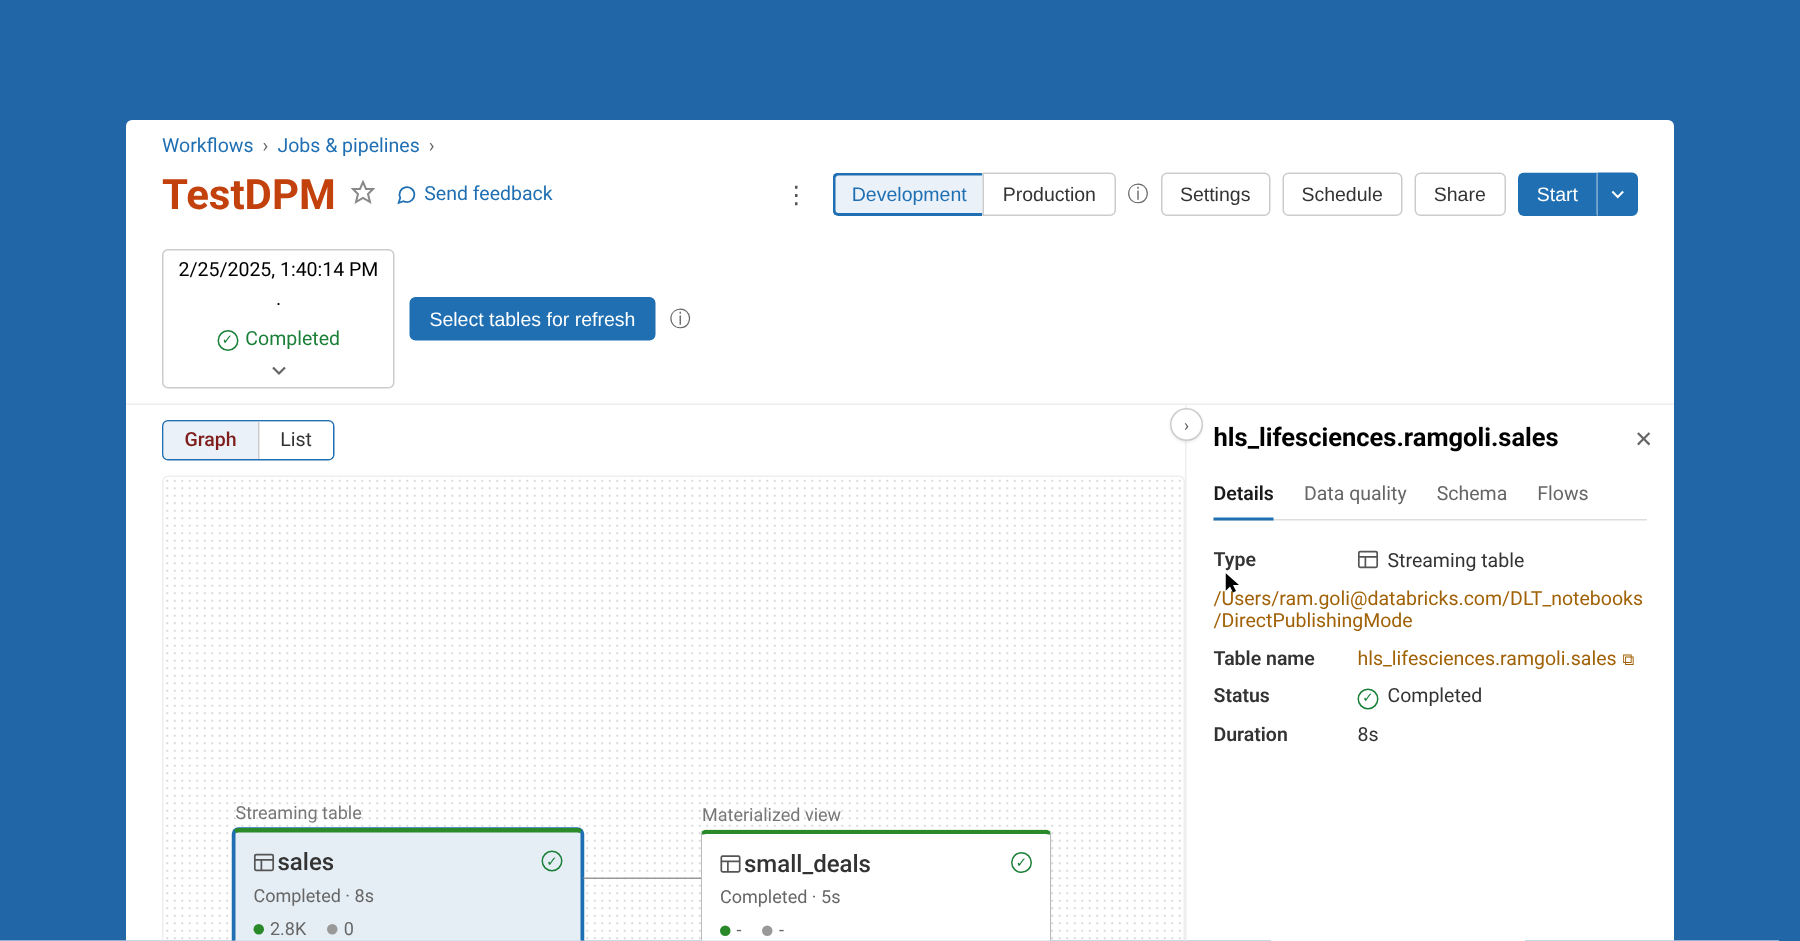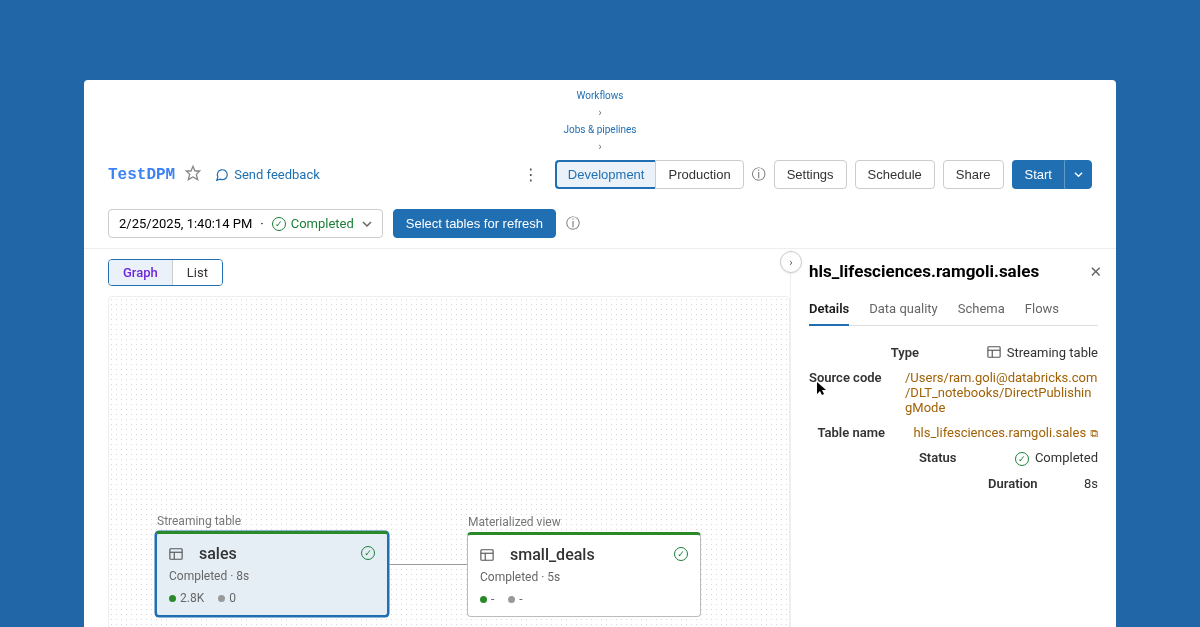--- a/index.html
+++ b/index.html
@@ -1,67 +1,67 @@
 <!DOCTYPE html>
 <html><head>
 <meta charset="utf-8">
 <style>
   * { box-sizing: border-box; margin: 0; padding: 0; }
   body { font-family: -apple-system, BlinkMacSystemFont, "Segoe UI", Roboto, sans-serif; background: #2167a8; width: 1200px; height: 627px; overflow: hidden; position: relative; }
   .app { position: absolute; left: 84px; top: 80px; width: 1032px; height: 560px; background: #fff; border-radius: 4px 4px 0 0; display: flex; flex-direction: column; }
-  .breadcrumbs { padding: 10px 24px 4px; font-size: 10px; color: #1f6fb2; display: flex; gap: 6px; align-items: center; flex-direction: column; }
+  .breadcrumbs { padding: 10px 24px 4px; font-size: 13px; color: #1f6fb2; display: flex; gap: 6px; align-items: center; }
   .breadcrumbs a { color: #1f6fb2; text-decoration: none; cursor: pointer; }
   .breadcrumbs .sep { color: #666; }
   .header-row { padding: 4px 24px 10px; display: flex; align-items: center; }
-  .page-title { font-size: 16px; font-weight: 700; color: #3b82f6; font-family: Liberation Mono, monospace; }
+  .page-title { font-size: 28px; font-weight: 700; color: #c2410c; }
   .star-icon { margin-left: 10px; color: #888; cursor: pointer; }
   .feedback { margin-left: 14px; color: #1f6fb2; font-size: 13px; display: flex; align-items: center; gap: 5px; cursor: pointer; }
   .spacer { flex: 1; }
   .btn { border: 1px solid #ccc; background: #fff; padding: 6px 12px; font-size: 13px; border-radius: 4px; cursor: pointer; color: #333; }
   .btn-group { display: flex; }
   .btn-group .btn:first-child { border-radius: 4px 0 0 4px; border-right: none; }
   .btn-group .btn:last-child { border-radius: 0 4px 4px 0; }
   .btn.active { border: 2px solid #1f6fb2; background: #eaf1f8; color: #1f6fb2; font-weight: 500; padding: 5px 11px; }
   .btn.primary { background: #1f6fb2; border-color: #1f6fb2; color: #fff; }
   .header-actions { display: flex; align-items: center; gap: 8px; }
   .kebab { padding: 4px 8px; cursor: pointer; color: #555; }
   .info-icon { color: #666; font-size: 14px; }
   .start-group { display: flex; }
   .start-group .btn:first-child { border-radius: 4px 0 0 4px; border-right: 1px solid rgba(255,255,255,0.3); }
   .start-group .btn:last-child { border-radius: 0 4px 4px 0; padding: 6px 8px; }
   .toolbar2 { padding: 10px 24px; display: flex; align-items: center; gap: 10px; border-bottom: 1px solid #eee; }
-  .run-select { border: 1px solid #ccc; border-radius: 4px; padding: 6px 10px; font-size: 13px; display: flex; align-items: center; gap: 8px; cursor: pointer; }
+  .run-select { border: 1px solid #ccc; border-radius: 4px; padding: 6px 10px; font-size: 13px; display: flex; align-items: center; gap: 8px; cursor: pointer; flex-direction: column; }
   .status-badge { display: flex; align-items: center; gap: 5px; color: #1a7f37; }
   .check-circle { width: 14px; height: 14px; border: 1.5px solid #1a7f37; border-radius: 50%; display: inline-flex; align-items: center; justify-content: center; font-size: 9px; color: #1a7f37; }
   .content { flex: 1; display: flex; position: relative; overflow: hidden; }
   .canvas-area { flex: 1; padding: 10px 0 0 24px; position: relative; }
   .view-toggle { display: inline-flex; border: 1px solid #1f6fb2; border-radius: 4px; overflow: hidden; margin-bottom: 10px; }
   .view-toggle .vt { padding: 5px 14px; font-size: 13px; cursor: pointer; }
   .view-toggle .vt.list { border-left: 1px solid #ccc; color: #333; background:#fff; border-color:#ccc;}
-  .view-toggle .vt.graph { background: #eaf1f8; color: #6d28d9; font-weight: 500; }
+  .view-toggle .vt.graph { background: #eaf1f8; color: #7f1d1d; font-weight: 500; }
   .graph-canvas { position: relative; border: 1px solid #eee; border-radius: 4px; height: 430px; background-image: radial-gradient(#d7d7d7 0.8px, transparent 0.8px); background-size: 5px 5px; }
   .node { position: absolute; width: 234px; background: #fff; border: 1px solid #bbb; border-top: 3px solid #2a8a2a; border-radius: 4px; padding: 10px 12px; font-size: 13px; color: #333; }
   .node.selected { border: 2px solid #1f6fb2; border-top: 3px solid #2a8a2a; background: #e6eef5; box-shadow: 0 0 0 0.5px #1f6fb2;}
   .node .node-label { position: absolute; top: -20px; left: 0; font-size: 12px; color: #777; }
-  .node .node-title { font-size: 16px; font-weight: 500; display: flex; align-items: center; gap: 16px; }
+  .node .node-title { font-size: 16px; font-weight: 500; display: flex; align-items: center; gap: 2px; }
   .node .node-status { margin-top: 6px; color: #666; font-size: 12px; }
   .node .node-metrics { margin-top: 8px; display: flex; gap: 14px; font-size: 12px; color: #666; }
   .dot { width: 7px; height: 7px; border-radius: 50%; display: inline-block; margin-right: 4px; vertical-align: middle; }
   .dot.green { background: #2a8a2a; }
   .dot.gray { background: #999; }
   .node .check-right { position: absolute; right: 12px; top: 12px; }
   .edge { position: absolute; height: 1px; background: #999; }
   .edge::after { content: ''; position: absolute; right: -1px; top: -3px; border-left: 6px solid #999; border-top: 3.5px solid transparent; border-bottom: 3.5px solid transparent; }
   .side-panel { width: 326px; border-left: 1px solid #eee; padding: 12px 18px; position: relative; }
   .side-panel h2 { font-size: 17px; font-weight: 700; margin-bottom: 14px; padding-right: 20px; word-break: break-all; }
   .close-x { position: absolute; right: 14px; top: 14px; color: #666; cursor: pointer; font-size: 15px; }
   .tabs { display: flex; gap: 20px; border-bottom: 1px solid #ddd; margin-bottom: 14px; }
   .tab { padding: 6px 0 8px; font-size: 13px; color: #666; cursor: pointer; }
   .tab.active { color: #1a1a1a; font-weight: 600; border-bottom: 2px solid #1f6fb2; margin-bottom: -1px; }
-  .detail-row { display: flex; padding: 5px 0; font-size: 13px; justify-content: flex-end; }
+  .detail-row { display: flex; padding: 5px 0; font-size: 13px; }
   .detail-row .k { width: 96px; font-weight: 600; color: #333; flex-shrink: 0; }
   .detail-row .v { color: #333; word-break: break-word; }
   .detail-row .v a { color: #a16207; text-decoration: none; }
   .drawer-toggle { position: absolute; left: -11px; top: 2px; width: 22px; height: 22px; border: 1px solid #ccc; border-radius: 50%; background: #fff; display: flex; align-items: center; justify-content: center; cursor: pointer; font-size: 11px; color: #555; box-shadow: 0 1px 2px rgba(0,0,0,0.08);}
   .cursor-arrow { position: absolute; left: 817px; top: 382px; font-size: 13px; color:#000;}
   .table-icon { display:inline-flex; width:14px; height:14px; }
   .ext-link{ font-size:11px; margin-left:4px; }
 </style>
 </head>
 <body>
@@ -198,21 +198,20 @@
           <span class="table-icon" style="vertical-align:-2px;margin-right:6px">
             <svg width="14" height="14" viewBox="0 0 16 16" fill="none" stroke="#555" stroke-width="1.3">
                 <rect x="1" y="2" width="14" height="12" rx="1"></rect>
                 <line x1="1" y1="6" x2="15" y2="6"></line>
                 <line x1="6" y1="6" x2="6" y2="14"></line>
               </svg>
           </span><span>Streaming table</span>
         </div>
       </div>
       <div class="detail-row">
-        <div class="k">Source code</div>
         <div class="v"><a>/Users/ram.goli@databricks.com/DLT_notebooks/DirectPublishingMode</a></div>
       </div>
       <div class="detail-row">
         <div class="k">Table name</div>
         <div class="v"><a><span>hls_lifesciences.ramgoli.sales</span><span class="ext-link">⧉</span></a></div>
       </div>
       <div class="detail-row">
         <div class="k">Status</div>
         <div class="v">
           <span class="check-circle" style="margin-right:6px">✓</span><span>Completed</span>

